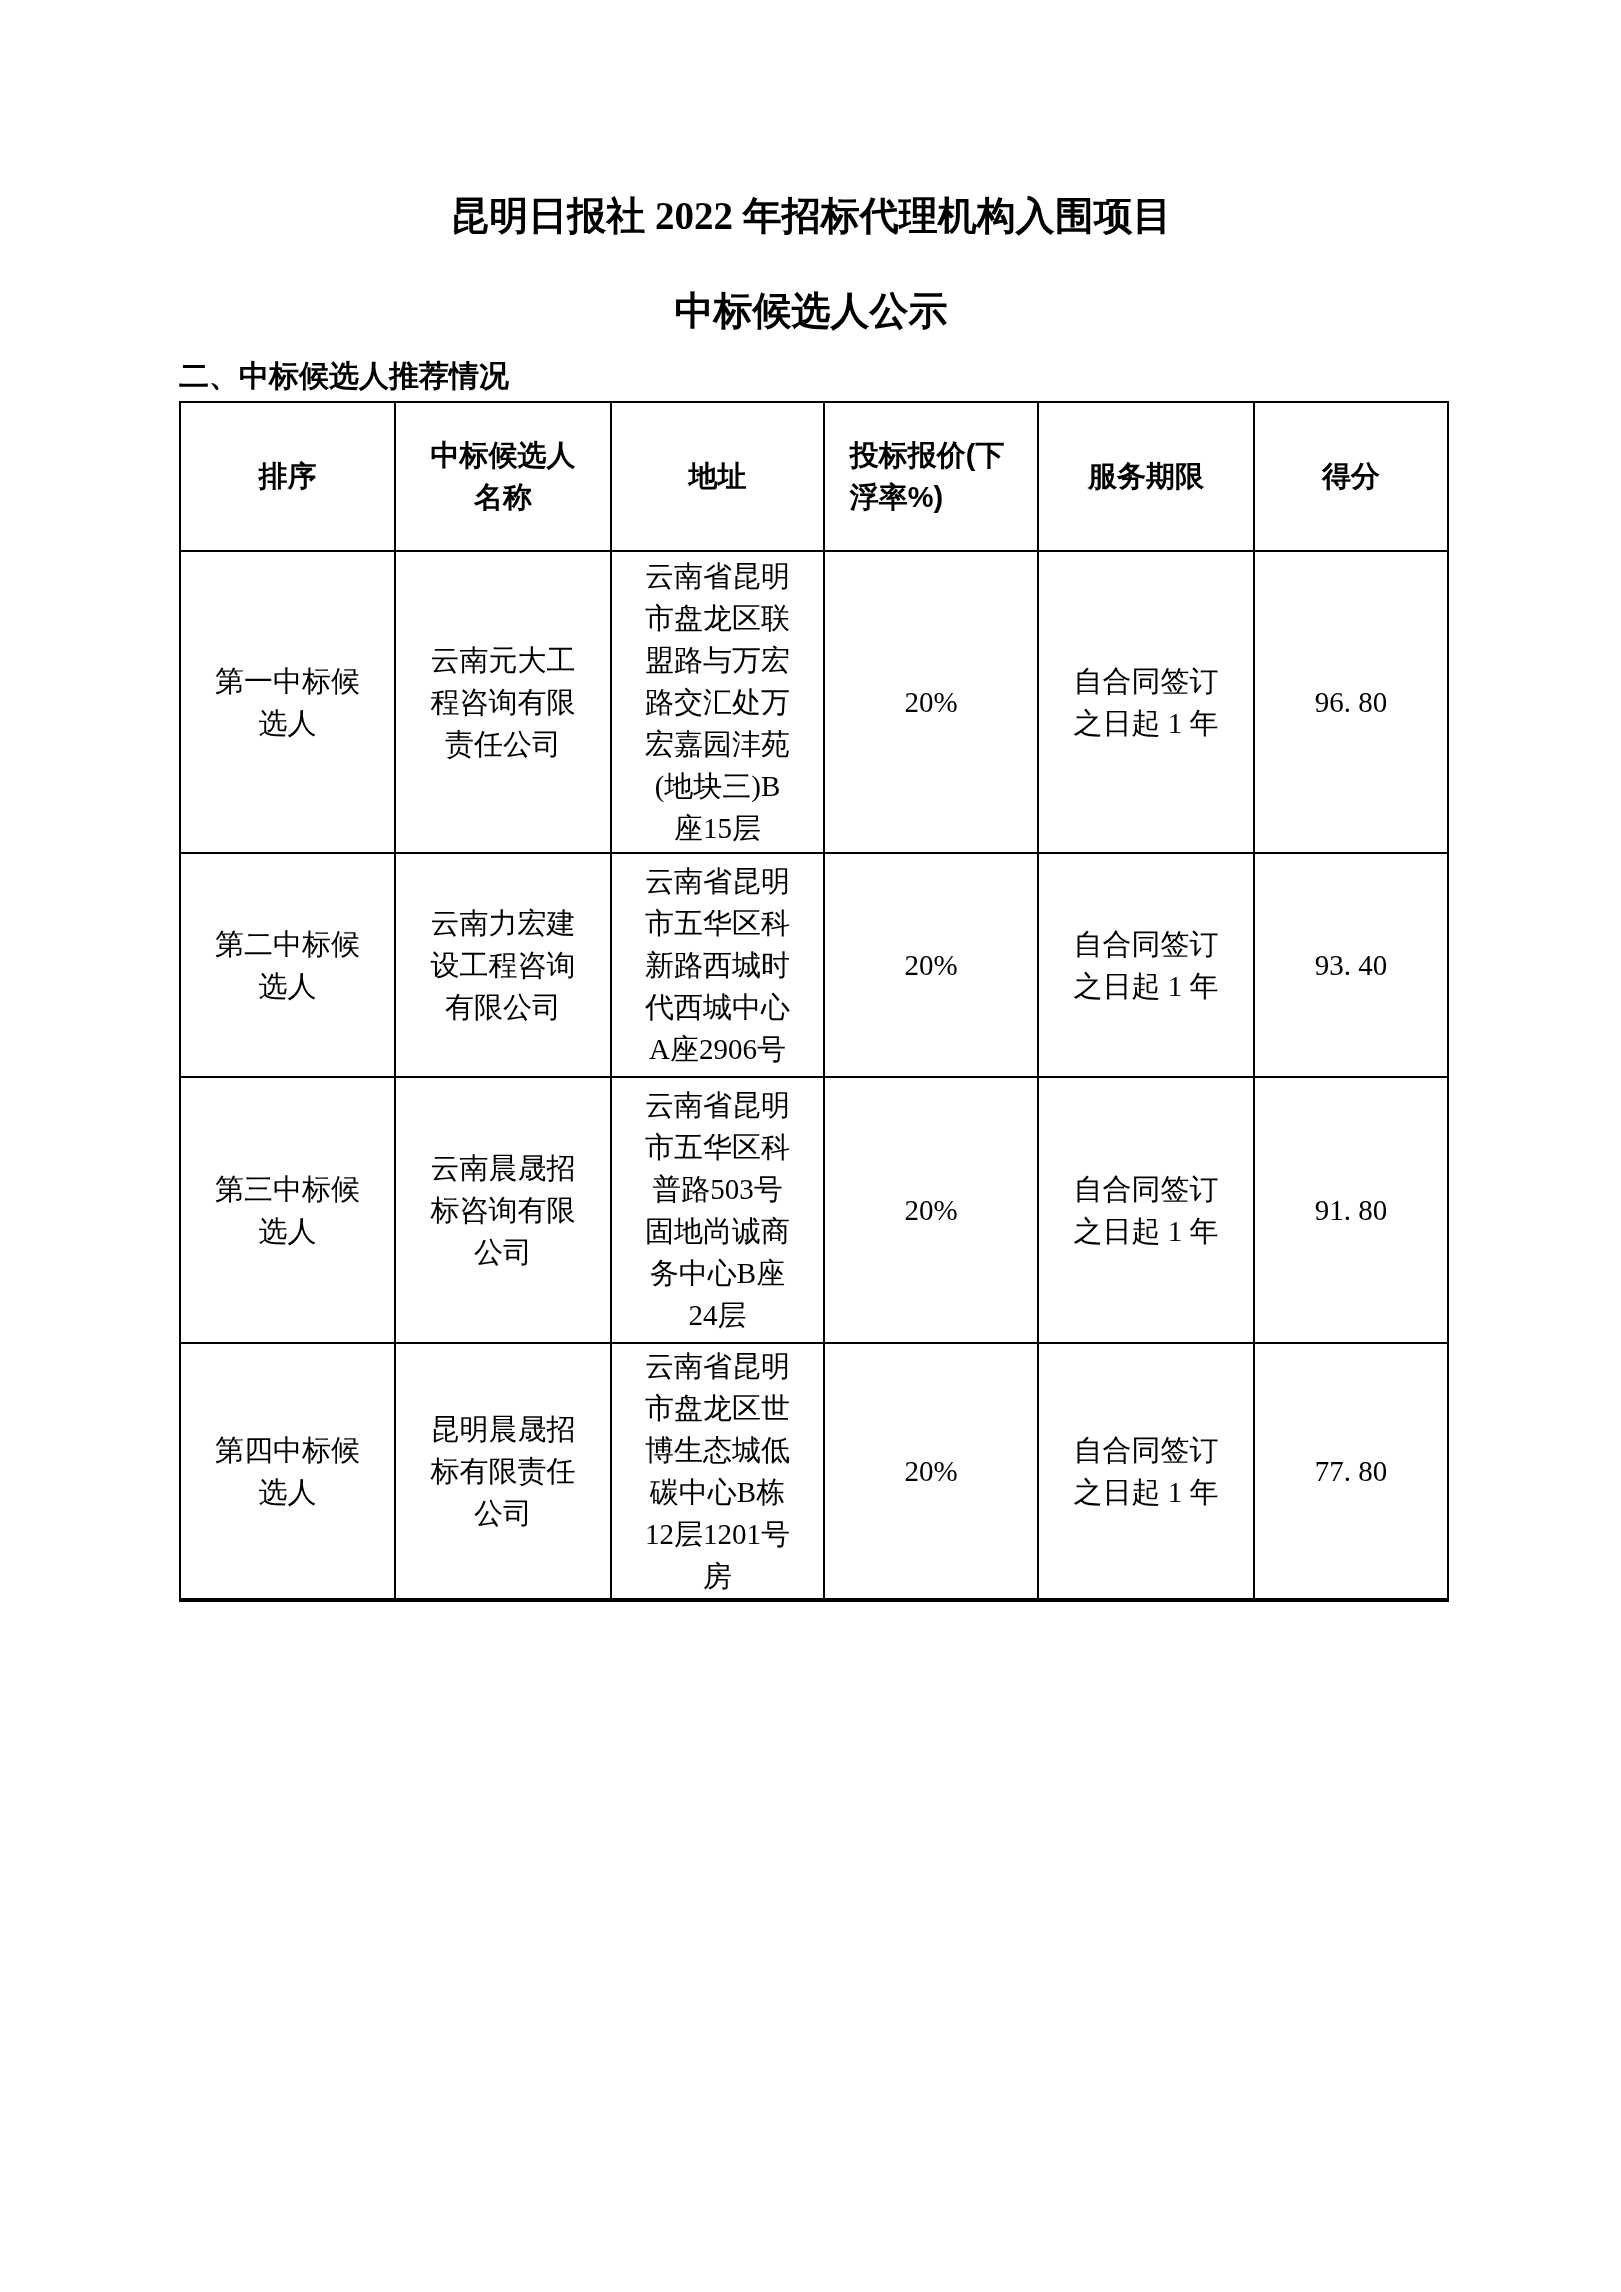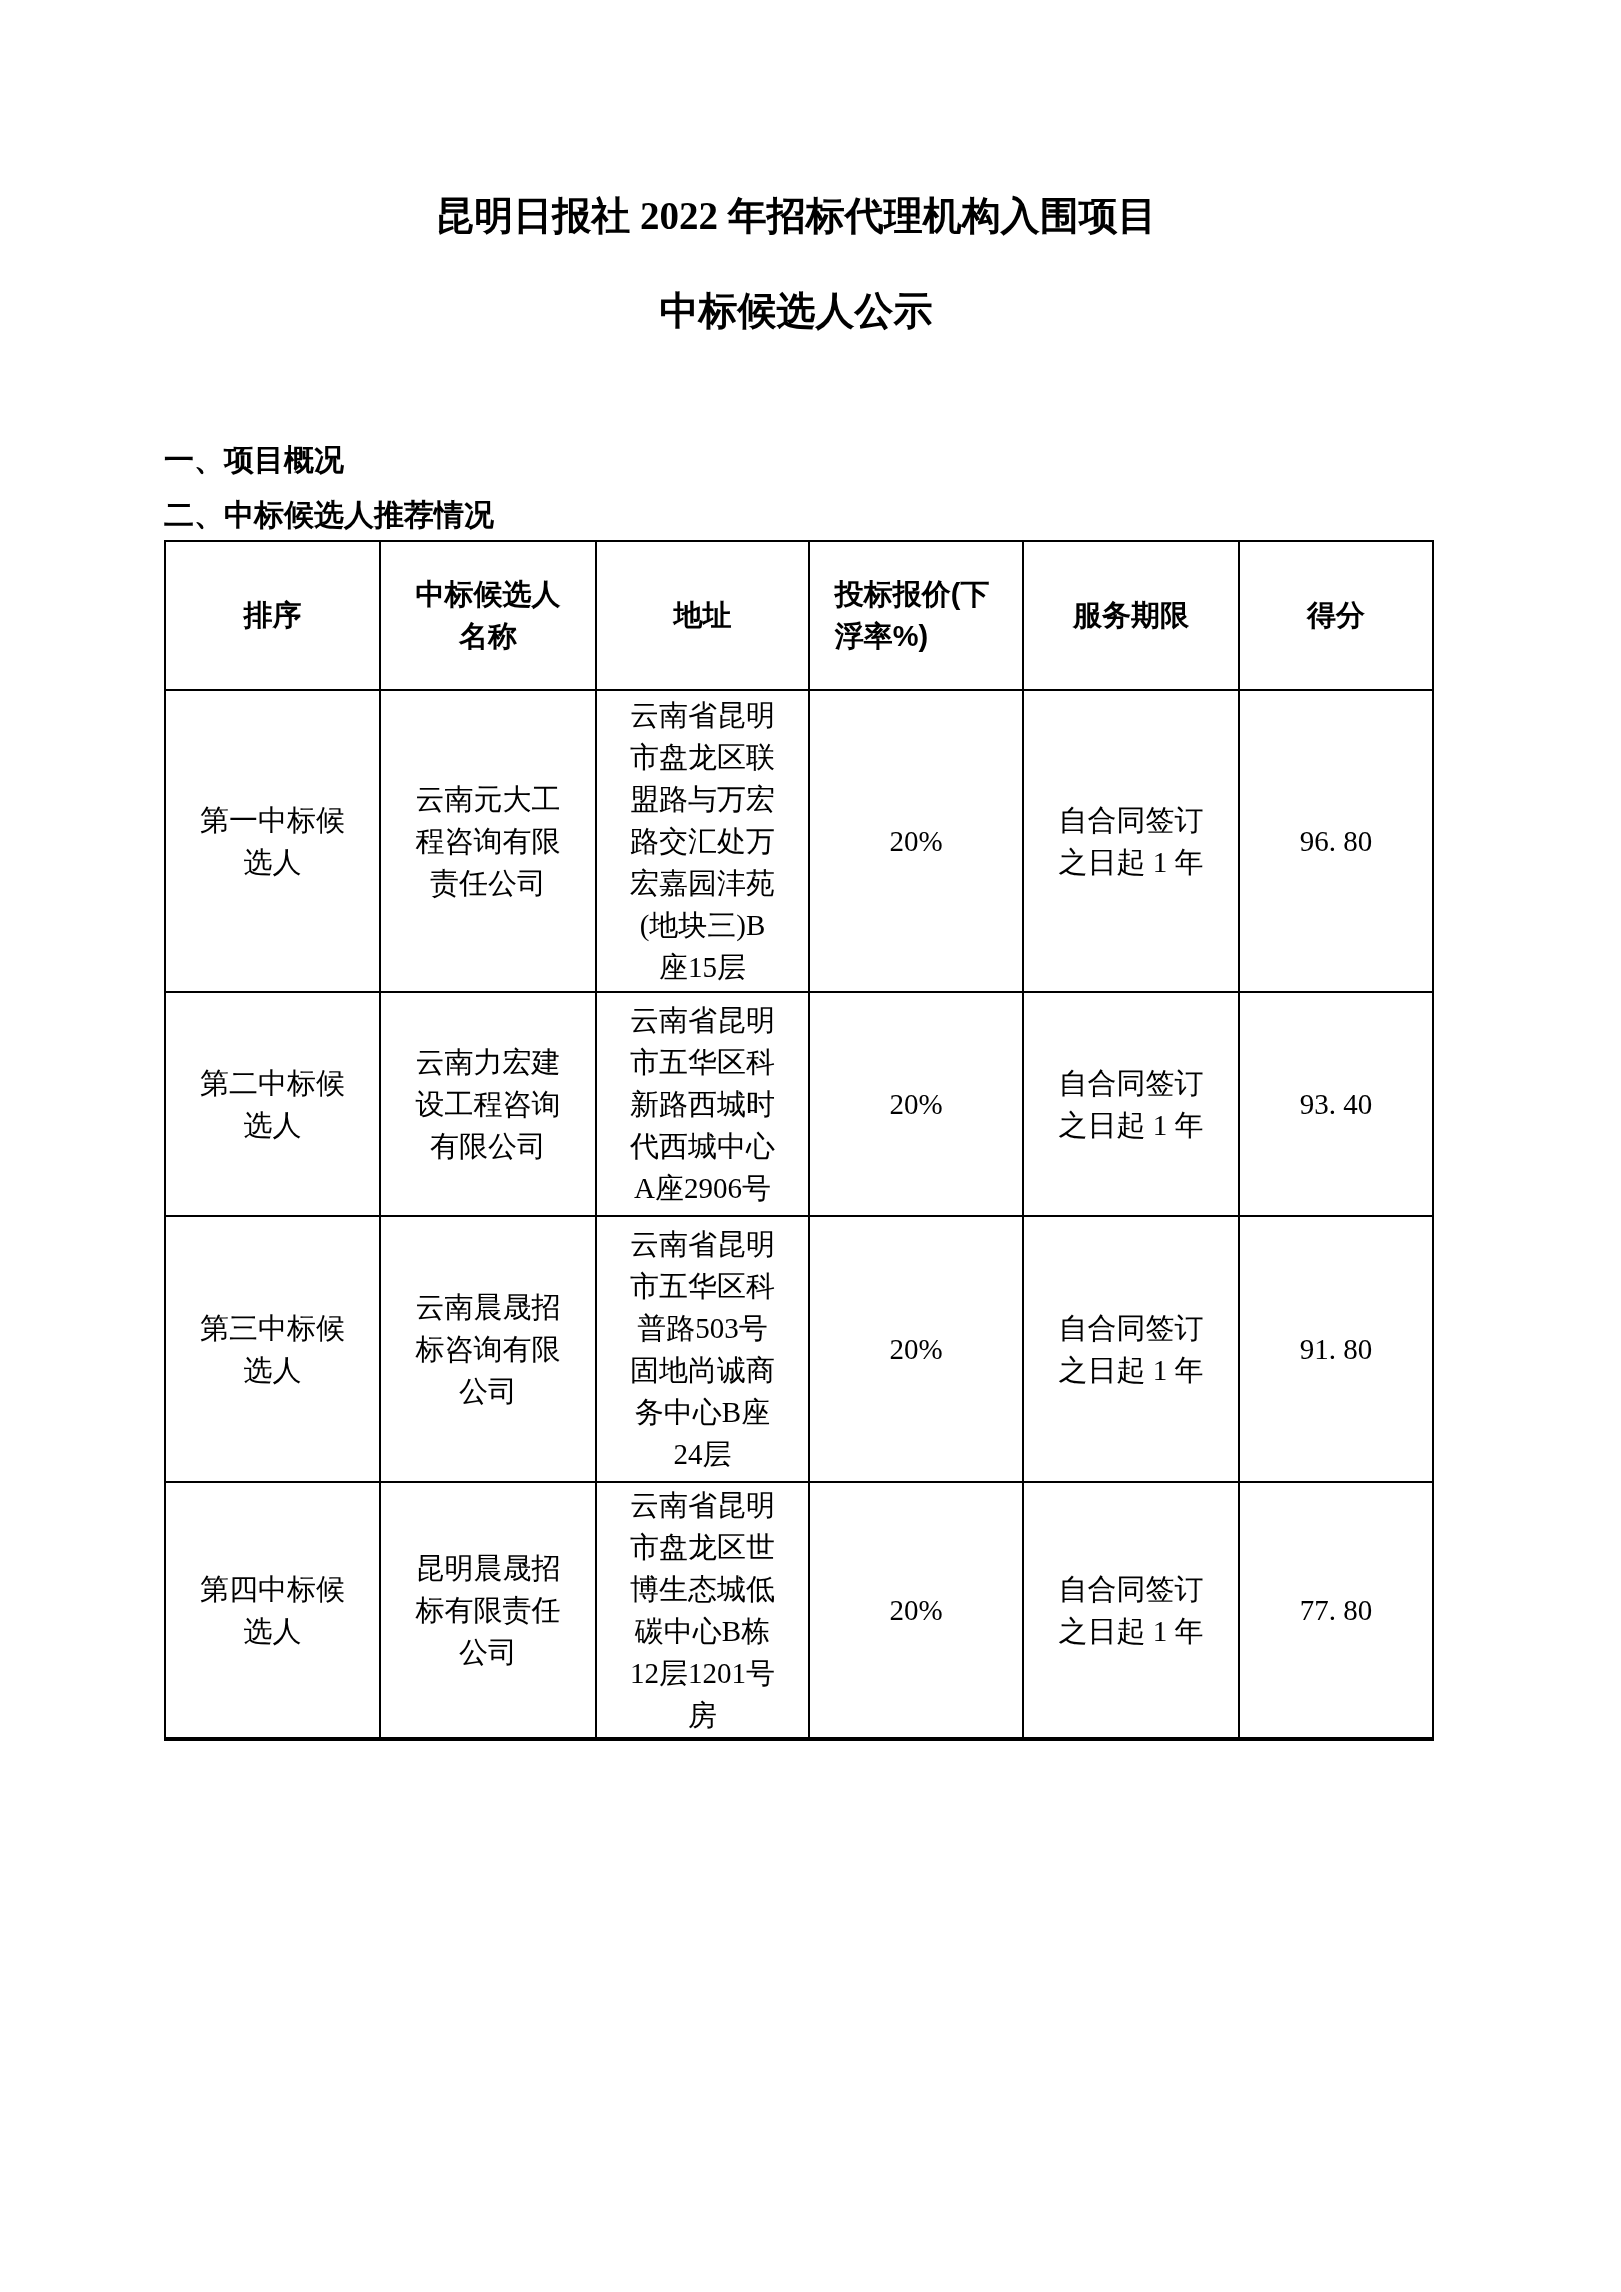--- a/index.html
+++ b/index.html
@@ -9,21 +9,21 @@
   }
   body {
     width: 1621px;
     height: 2293px;
     position: relative;
     color: #000000;
     font-family: "Liberation Serif", "DejaVu Serif", serif;
   }
   .page {
     position: absolute;
-    left: 164px;
+    left: 179px;
     top: 0;
     width: 1264px;
   }
   .doc-title {
     text-align: center;
     font-family: "Liberation Serif", "DejaVu Serif", serif;
     font-weight: bold;
     font-size: 39px;
     line-height: 59px;
   }
@@ -96,21 +96,20 @@
 </style>
 </head>
 <body>
 
 <div class="page">
 
   <div class="doc-title line1">昆明日报社 2022 年招标代理机构入围项目</div>
 
   <div class="doc-title line2">中标候选人公示</div>
 
-  <div class="section-heading heading-1">一、项目概况</div>
 
 
   <div class="section-heading heading-2">二、中标候选人推荐情况</div>
 
   <table class="candidates">
     <colgroup>
       <col class="col-rank">
       <col class="col-name">
       <col class="col-address">
       <col class="col-price">

